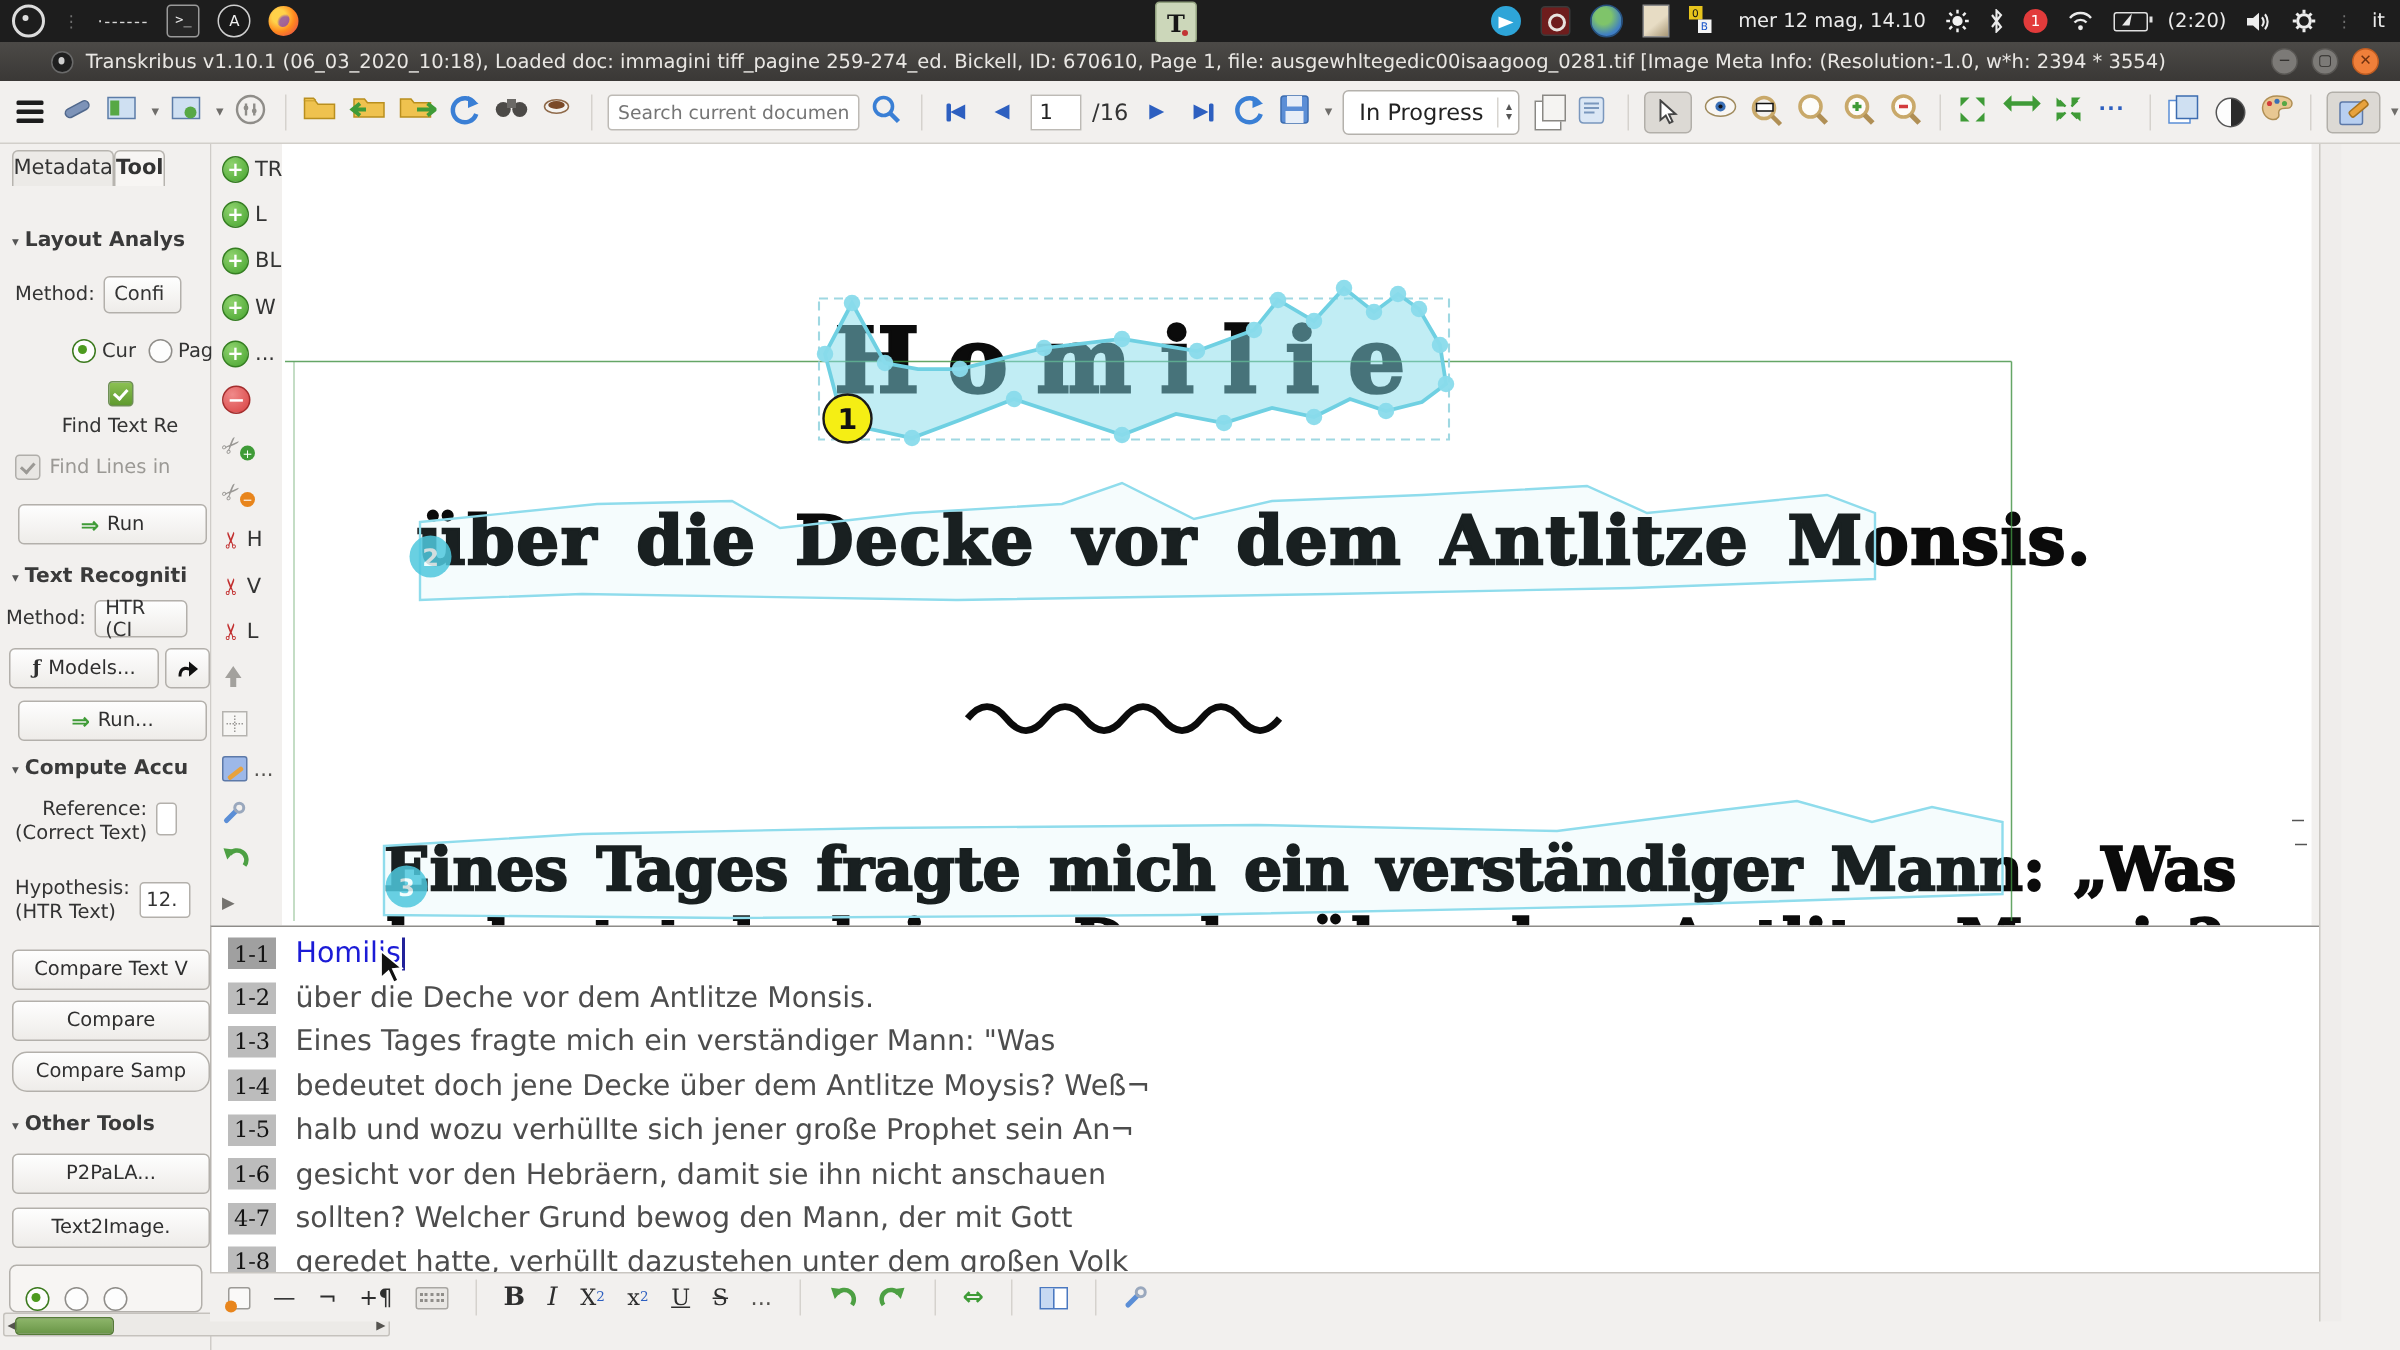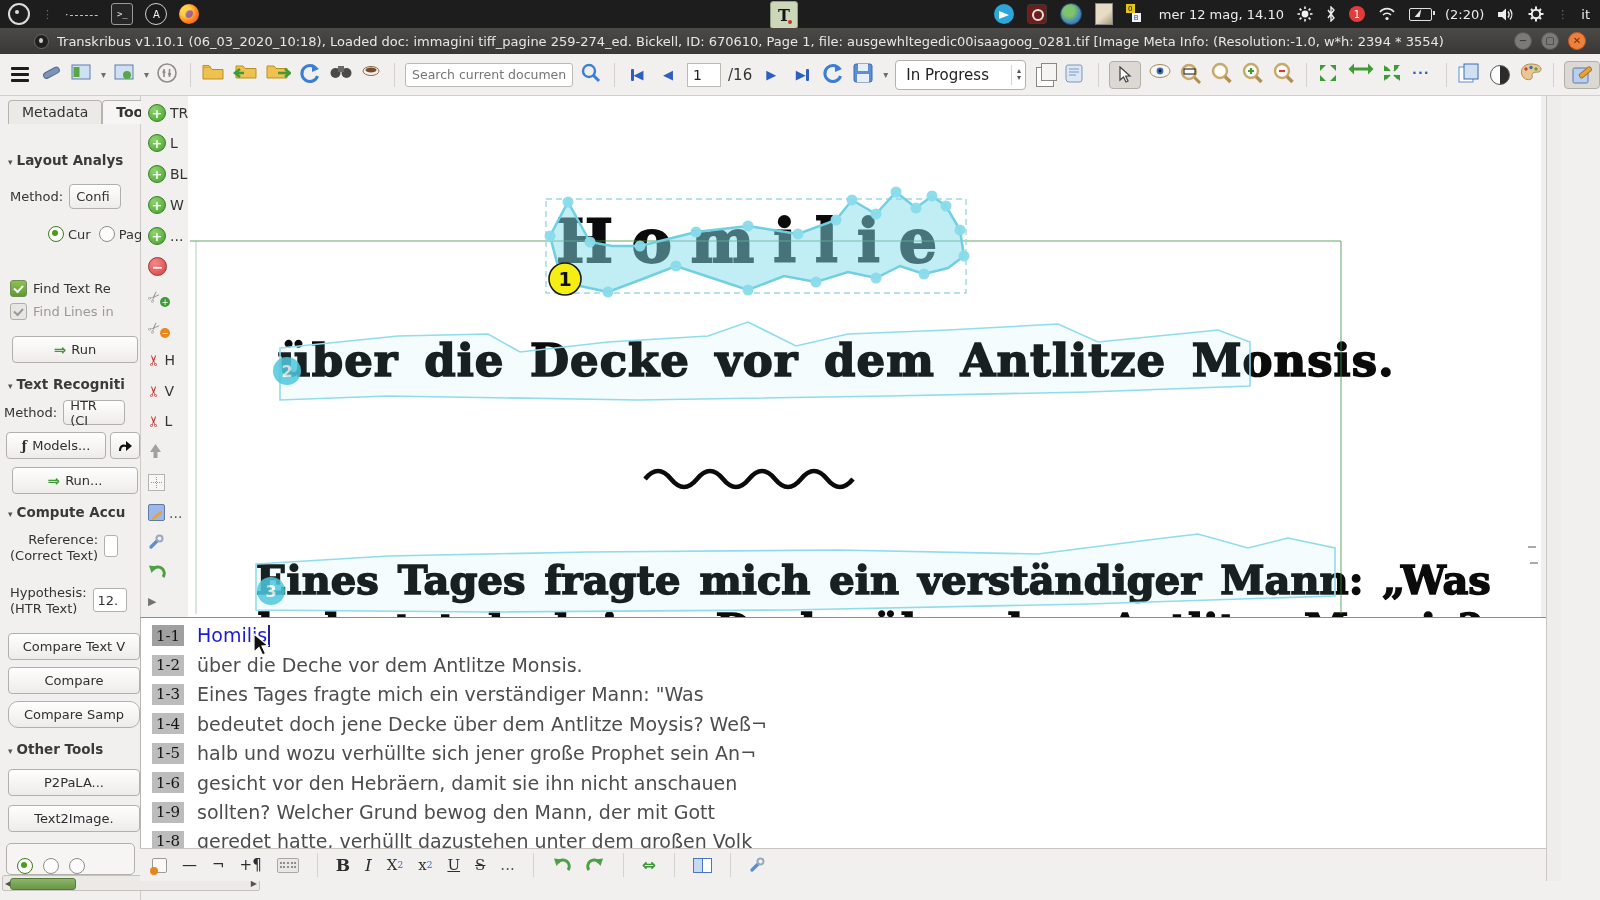--- a/index.html
+++ b/index.html
@@ -61,32 +61,32 @@
   .tbtn.sel{background:#dcd9d4;border:1px solid #b2afa9;border-radius:4px;min-width:30px;}
   .burger{display:flex;flex-direction:column;gap:3px;}
   .burger i{width:18px;height:3px;background:#1c1c1c;border-radius:1px;}
   .car{color:#6f6d6a;font-size:10px;flex:none;}
   .search{width:168px;height:24px;border:1px solid #bdbab5;border-radius:3px;background:#fff;
           font-size:12.5px;color:#9a9893;padding:0 6px;box-sizing:border-box;font-family:inherit;}
   .pageinput{width:34px;height:24px;border:1px solid #bdbab5;background:#fff;font-size:14px;color:#222;text-align:left;padding:0 5px;box-sizing:border-box;font-family:inherit;}
   .navg{color:#2d5fc0;font-size:13px;font-weight:bold;flex:none;}
   .navbar{display:inline-block;width:3px;height:12px;background:#2d5fc0;border-radius:1px;}
   .combo{height:28px;border:1px solid #b4b1ac;border-radius:4px;background:#fff;display:flex;align-items:center;
-         padding:0 4px 0 10px;gap:22px;font-size:15px;color:#222;flex:none;}
+         padding:0 4px 0 10px;gap:9px;font-size:15px;color:#222;flex:none;}
   .spin{display:flex;flex-direction:column;font-size:8px;color:#555;line-height:.8;border-left:1px solid #d8d5d0;padding-left:5px;height:20px;justify-content:center;}
   .copyic{width:16px;height:18px;border:1.5px solid #8a8884;background:#fff;position:relative;}
   .copyic:before{content:"";position:absolute;left:4px;top:-5px;width:14px;height:16px;border:1.5px solid #8a8884;background:#f5f4f2;}
   .contrast{width:18px;height:18px;border-radius:50%;background:linear-gradient(90deg,#fdfdfd 50%,#2b2b2b 50%);border:1px solid #555;}
   .dots3{color:#2d5fc0;font-weight:bold;letter-spacing:1px;}
 
   
   .sidebar{position:absolute;left:0;top:96px;width:140px;height:804px;background:#f2f0ee;border-right:1px solid #cfccc8;font-size:13px;color:#333;}
   .sb{position:absolute;left:0;width:140px;}
   .tabs{display:flex;height:26px;align-items:flex-end;padding-left:8px;}
-  .tab{border:1px solid #b7b4af;border-bottom:none;background:#eceae7;padding:3px 13px 4px;border-radius:4px 4px 0 0;font-size:14px;text-align:center;}
+  .tab{border:1px solid #b7b4af;border-bottom:none;background:#eceae7;padding:3px 0 4px;border-radius:4px 4px 0 0;font-size:14px;text-align:center;}
   .tab.active{background:#f7f5f3;font-weight:bold;}
   .sec{font-weight:bold;font-size:13.5px;color:#3a3a3a;padding-left:8px;}
   .sec .tri{font-size:9px;color:#555;margin-right:4px;}
   .srow{display:flex;align-items:center;gap:6px;padding-left:10px;}
   .sbtn{border:1px solid #b3b0ab;border-radius:4px;background:linear-gradient(#fefefe,#eeece9);
         font-size:13px;color:#2f2f2f;display:flex;align-items:center;justify-content:center;gap:5px;height:27px;box-sizing:border-box;font-family:inherit;}
   .dropbtn{border:1px solid #b3b0ab;border-radius:4px;background:linear-gradient(#fefefe,#eeece9);height:25px;
         display:flex;align-items:center;padding:0 6px;font-size:13px;box-sizing:border-box;}
   .radio{width:14px;height:14px;border-radius:50%;border:1px solid #8f8d89;background:#fdfdfd;position:relative;flex:none;}
   .radio.on{border-color:#3c7a1e;}
@@ -442,21 +442,21 @@
     <div class="sb srow" style="top:88px;">
       <span>Method:</span>
       <span class="dropbtn" style="width:52px;">Confi</span>
     </div>
     <div class="sb srow" style="top:130px;gap:4px;padding-left:48px;">
       <span class="radio on"></span>
       <span>Cur</span>
       <span class="radio" style="margin-left:4px;"></span>
       <span>Pages</span>
     </div>
-    <div class="sb srow" style="top:184px;">
+    <div class="sb srow" style="top:158px;flex-direction:column;">
       <span class="chk"></span>
       <span>Find Text Re</span>
     </div>
     <div class="sb srow" style="top:207px;color:#9b9995;">
       <span class="chk dis"></span>
       <span>Find Lines in</span>
     </div>
     <button class="sb sbtn" style="top:240px;left:12px;width:126px;">
       <span class="garrow">⇒</span>
       <span>Run</span>
@@ -678,21 +678,21 @@
     </div>
     <div class="trow">
       <span class="tnum">1-5</span>
       <span class="ttext">halb und wozu verhüllte sich jener große Prophet sein An¬</span>
     </div>
     <div class="trow">
       <span class="tnum">1-6</span>
       <span class="ttext">gesicht vor den Hebräern, damit sie ihn nicht anschauen</span>
     </div>
     <div class="trow">
-      <span class="tnum">1-9</span>
+      <span class="tnum">4-7</span>
       <span class="ttext">sollten? Welcher Grund bewog den Mann, der mit Gott</span>
     </div>
     <div class="trow">
       <span class="tnum">1-8</span>
       <span class="ttext">geredet hatte, verhüllt dazustehen unter dem großen Volk</span>
     </div>
   </div>
 
   <svg class="ptr" style="left:252px;top:633px;" width="17" height="24">
     <polygon points="2,1 2,19 7,14.5 10.5,22 13.5,20.5 10,13 16,12.5" fill="#111" stroke="#fff" stroke-width="1.2"></polygon>

